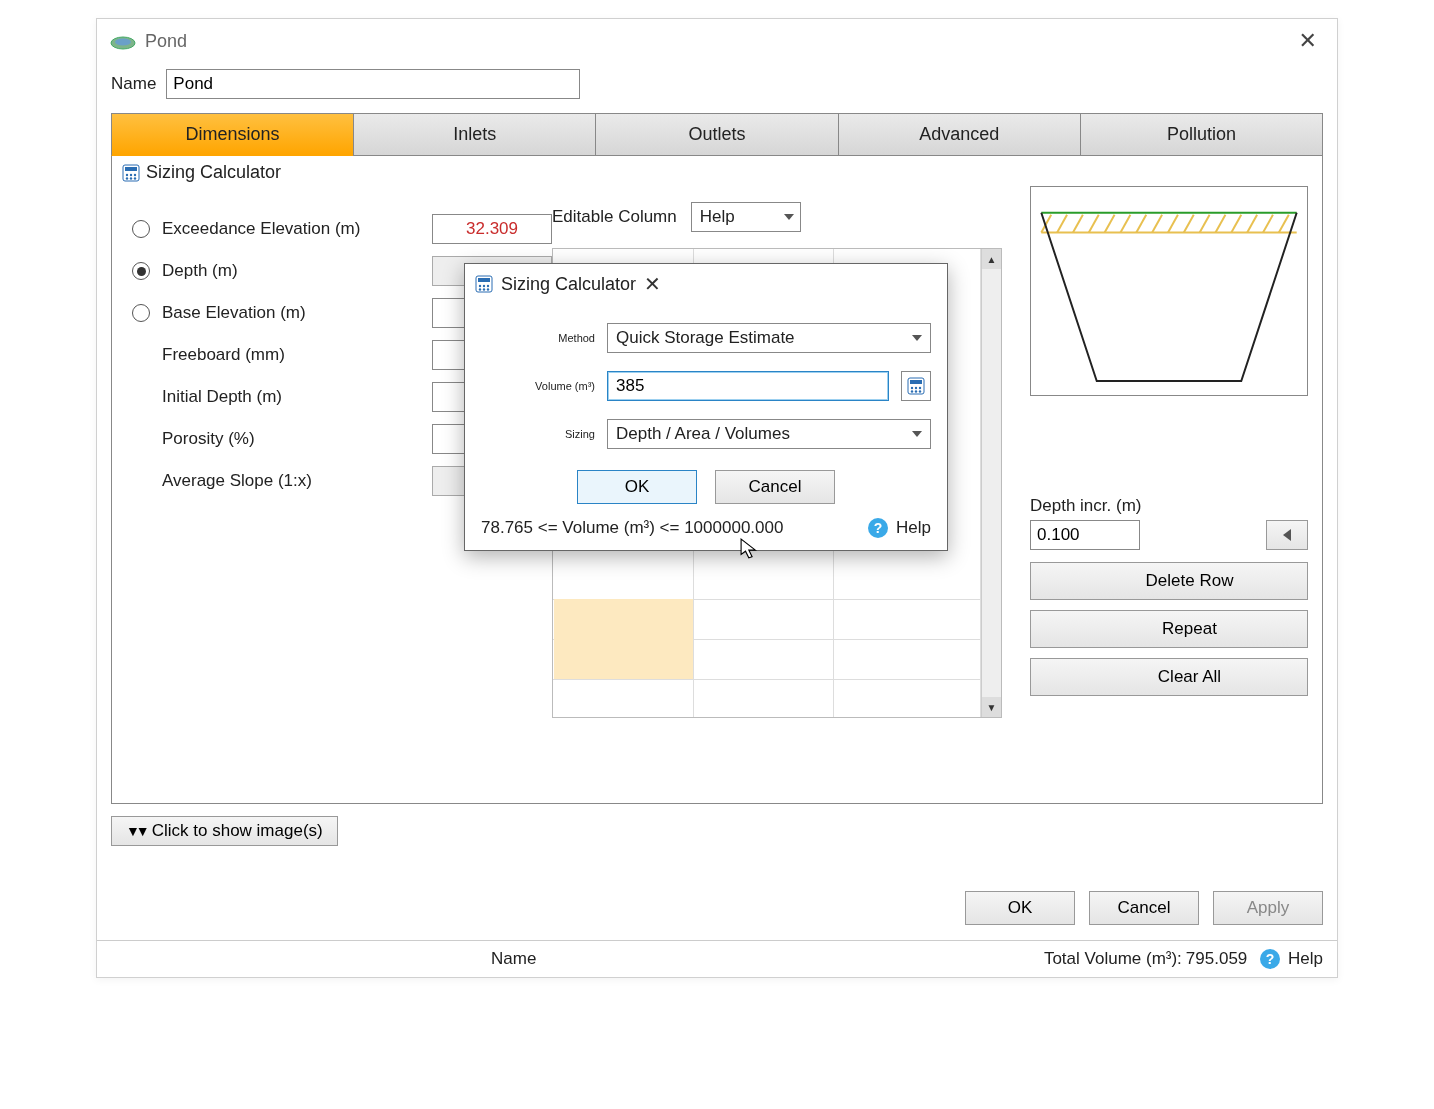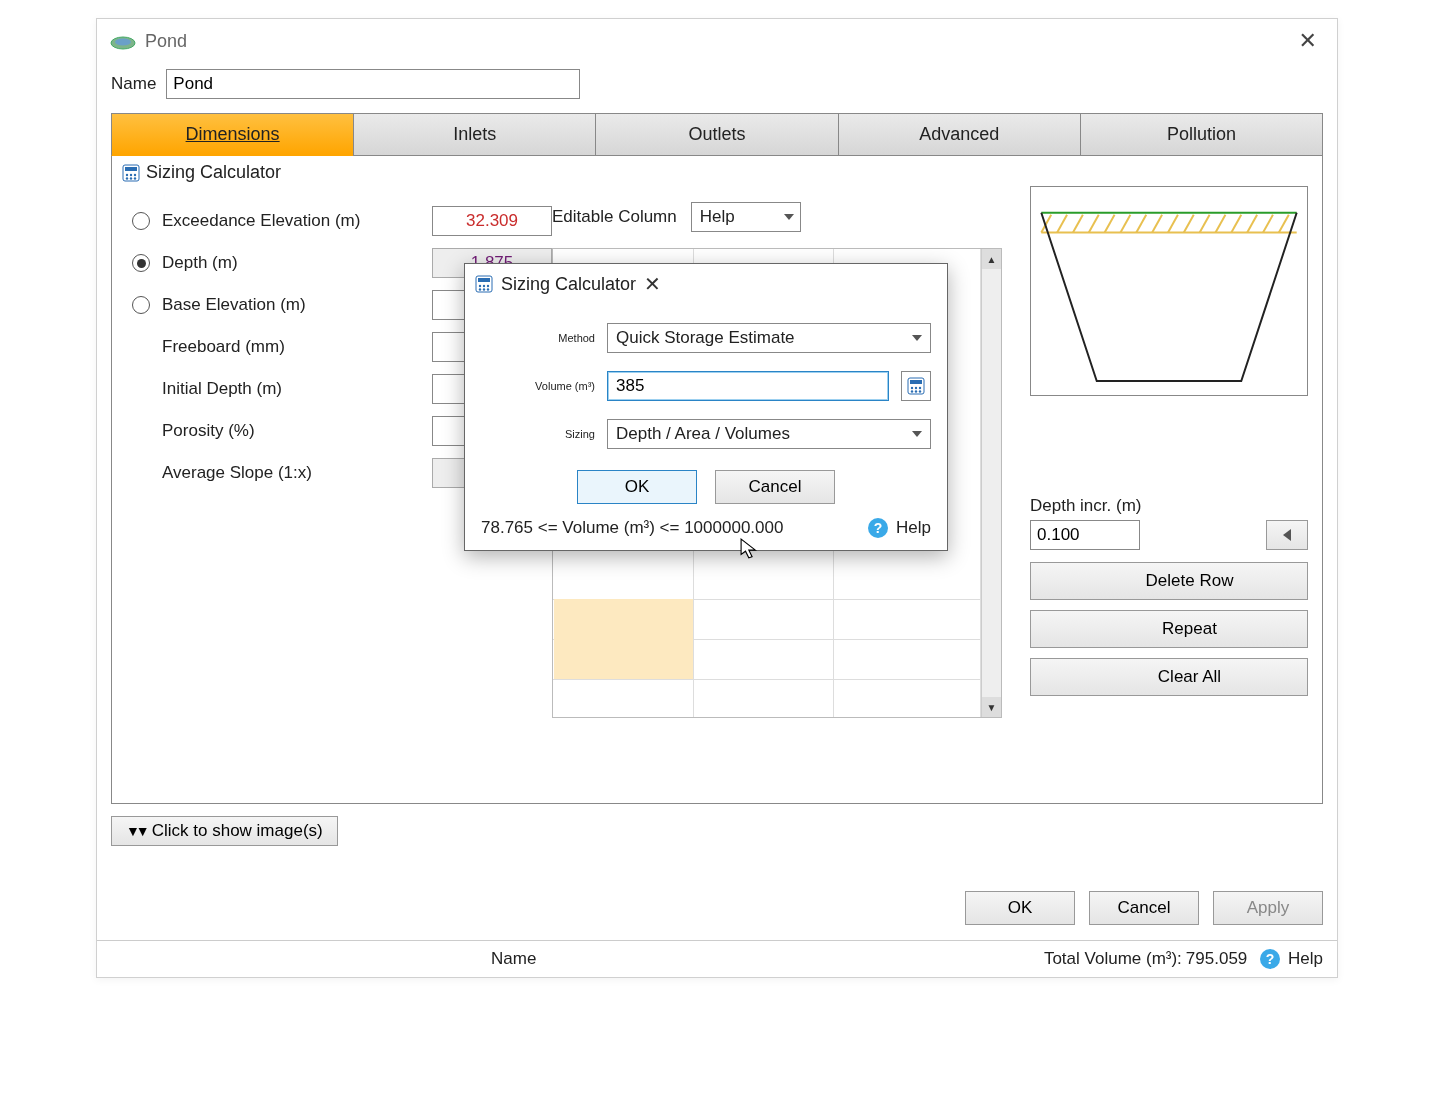--- a/index.html
+++ b/index.html
@@ -68,21 +68,20 @@
     background: linear-gradient(#eaeaea, #d6d6d6);
     font-size: 18px;
     cursor: pointer;
     margin-left: -1px;
   }
   .tabs .tab:first-child { margin-left: 0; }
   .tabs .tab.active {
     background: linear-gradient(#ffc040, #ffa500);
     font-weight: 500;
     border-bottom: 1px solid #ffa500;
-    text-decoration: underline;
   }
   .content-area {
     margin: 0 14px;
     border: 1px solid #888;
     border-top: none;
     height: 648px;
     padding: 6px 10px 10px 10px;
     position: relative;
     background: #fff;
   }
@@ -93,21 +92,21 @@
     margin-bottom: 8px;
   }
   .calc-icon {
     width: 18px; height: 18px;
     display: inline-block;
   }
   .section-title { font-size: 18px; }
   .left-col {
     position: absolute;
     left: 20px;
-    top: 44px;
+    top: 52px;
     width: 420px;
   }
   .form-row {
     display: flex;
     align-items: center;
     height: 42px;
   }
   .radio {
     width: 18px; height: 18px;
     border: 1.5px solid #555;

